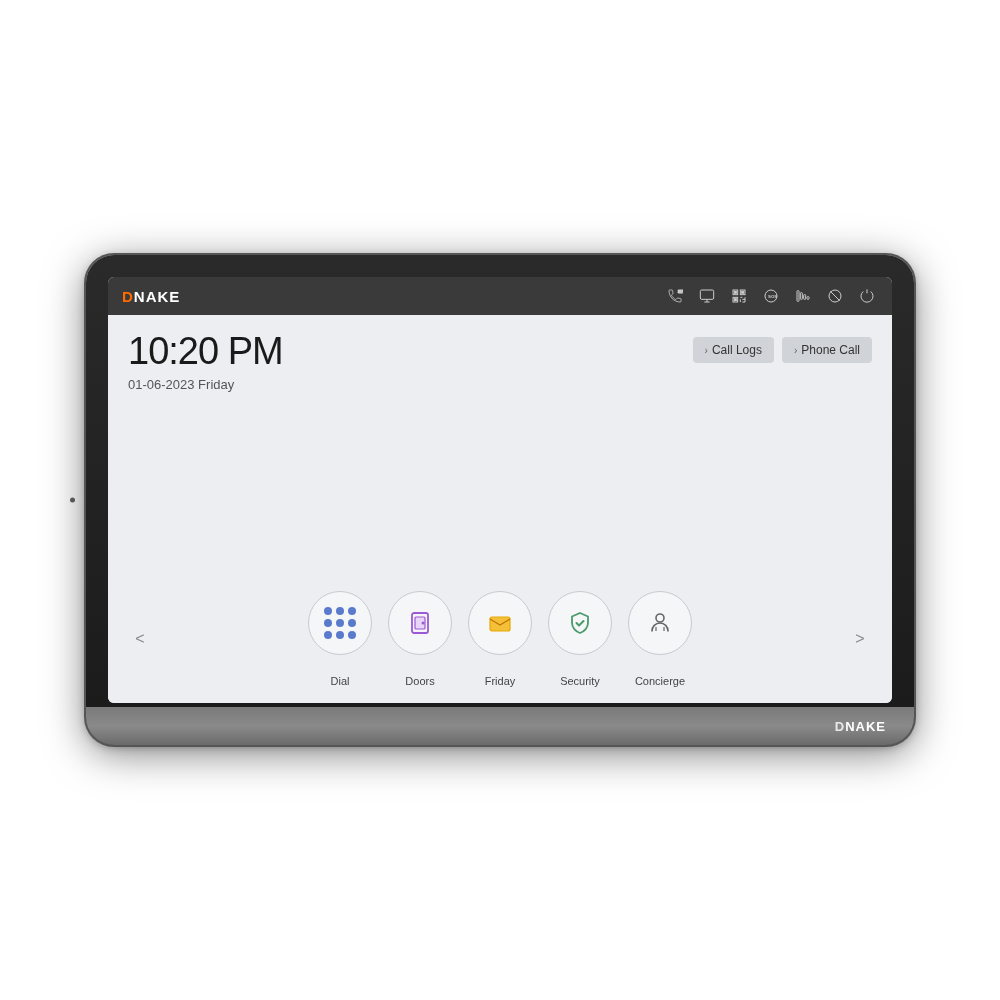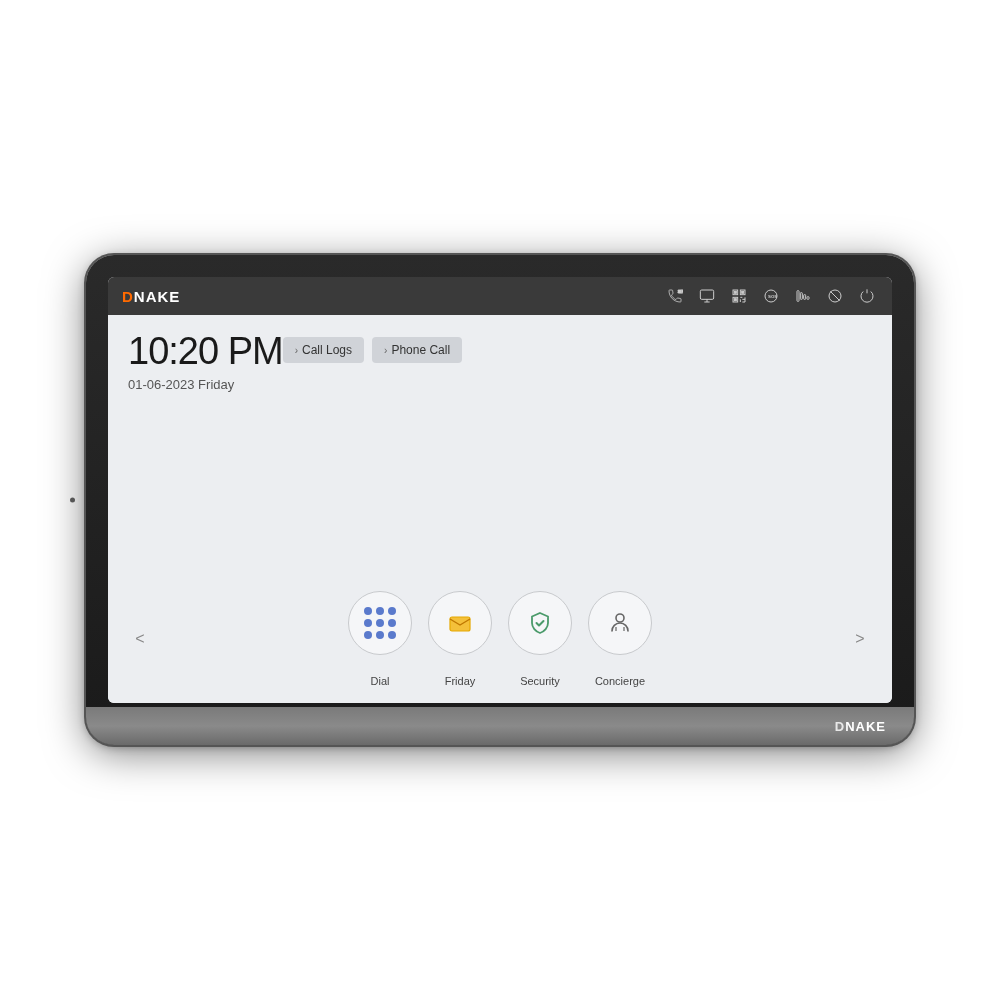--- a/index.html
+++ b/index.html
@@ -128,21 +128,21 @@
       display: flex;
       flex-direction: column;
       background: #eceef1;
       padding: 16px 20px;
     }
 
     
     .top-section {
       display: flex;
       align-items: flex-start;
-      justify-content: flex-start;
+      justify-content: space-between;
       margin-bottom: 24px;
     }
 
     .time-section {}
 
     .time-display {
       font-size: 38px;
       font-weight: 300;
       color: #1a1a1a;
       line-height: 1.1;
@@ -379,20 +379,30 @@
                 <div class="dial-dot"></div>
                 <div class="dial-dot"></div>
                 <div class="dial-dot"></div>
                 <div class="dial-dot"></div>
                 <div class="dial-dot"></div>
               </div>
             </div>
             <span class="app-label">Dial</span>
           </div>
 
+          <div class="app-item">
+            <div class="app-icon-circle">
+              <svg viewBox="0 0 28 28" fill="none">
+                <rect x="6" y="4" width="16" height="20" rx="2" stroke="#9b59d6" stroke-width="1.8"></rect>
+                <rect x="9" y="8" width="10" height="12" rx="1" fill="#e8d5f8" stroke="#9b59d6" stroke-width="1.2"></rect>
+                <circle cx="17" cy="14" r="1.5" fill="#9b59d6"></circle>
+              </svg>
+            </div>
+            <span class="app-label">Doors</span>
+          </div>
 
           <div class="app-item">
             <div class="app-icon-circle">
               <svg viewBox="0 0 28 28" fill="none">
                 <rect x="4" y="8" width="20" height="14" rx="2" fill="#f4c03a" stroke="#e6a800" stroke-width="1.2"></rect>
                 <path d="M4 10 L14 16 L24 10" stroke="#c07800" stroke-width="1.4"></path>
               </svg>
             </div>
             <span class="app-label">Friday</span>
           </div>

